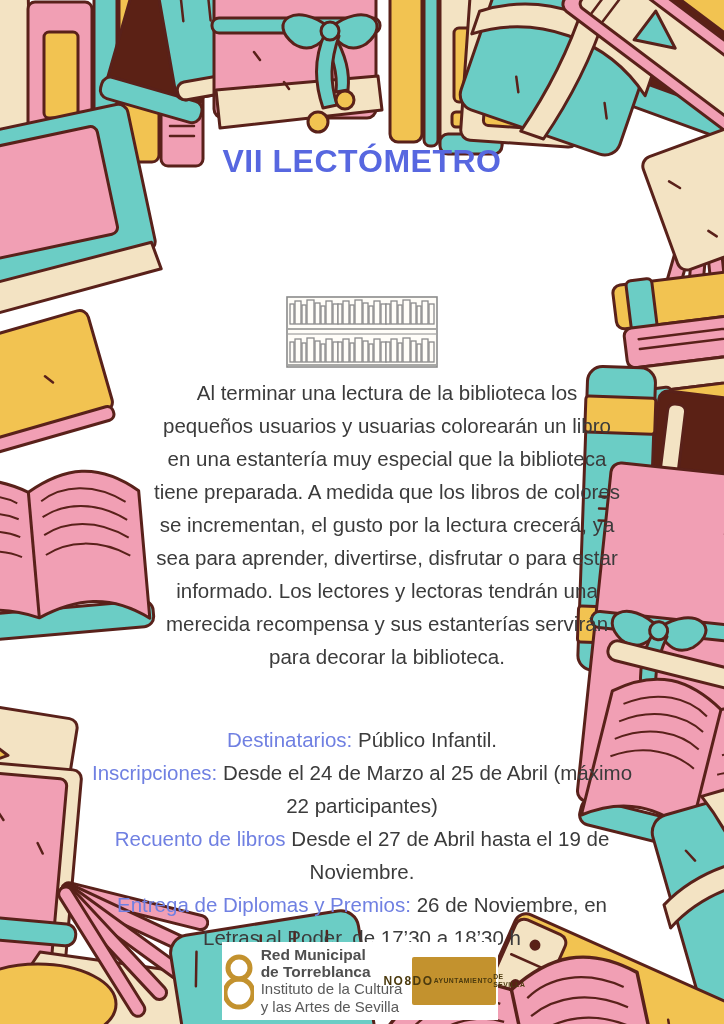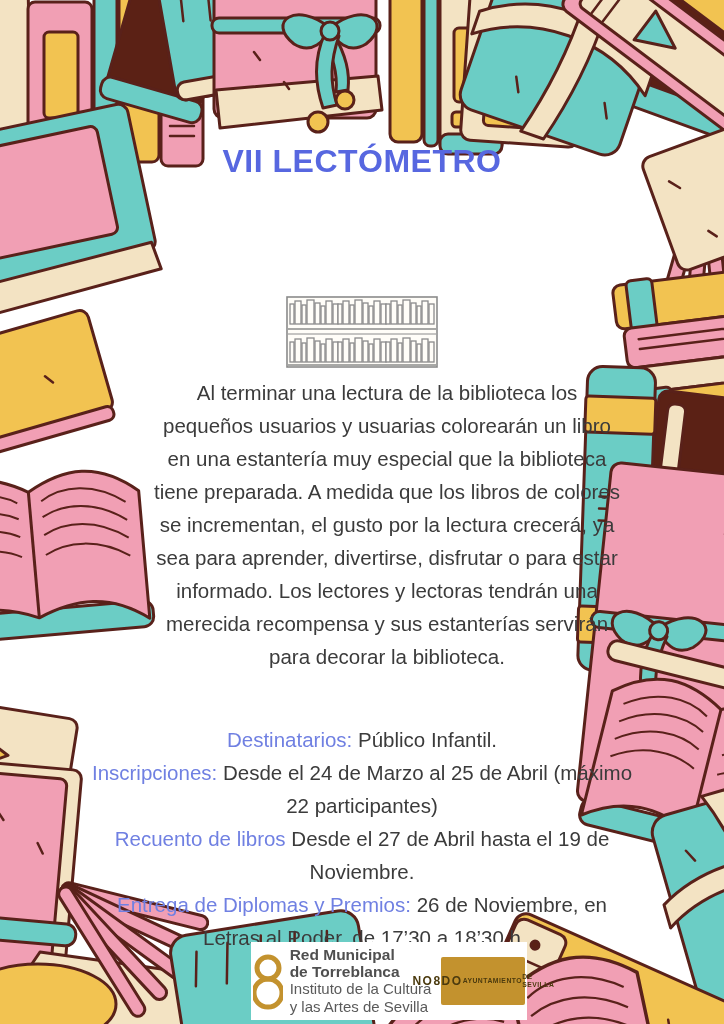--- a/index.html
+++ b/index.html
@@ -16,21 +16,21 @@
   .subtitle{position:absolute;top:203px;left:0;width:100%;font-size:31px;color:#5A6AE4;
             text-decoration:underline;text-decoration-thickness:2px;text-underline-offset:5px;}
   .tagline{position:absolute;top:255px;left:0;width:100%;font-size:30px;color:#5A6AE4;}
   .shelf-wrap{position:absolute;top:296px;left:0;width:100%;}
   .paragraph{position:absolute;top:376px;left:50%;transform:translateX(-50%);width:474px;
              font-size:20.5px;line-height:33px;color:#3B3B3B;margin-left:25px;}
   .details{position:absolute;top:683px;left:50%;transform:translateX(-50%);width:548px;
            font-size:20.5px;line-height:33px;color:#3B3B3B;margin-top:40px;}
   .detail-label{color:#7080E2;}
   .footer-strip{position:absolute;left:222px;top:942px;width:276px;height:78px;background:#ffffff;
-                z-index:2;display:flex;align-items:center;justify-content:center;gap:10px;margin-left:29px;}
+                z-index:2;display:flex;align-items:center;justify-content:center;gap:10px;}
   .lib-logo{display:flex;align-items:center;gap:7px;}
   .lib-text{text-align:left;color:#4F4F4F;}
   .lib-bold{font-size:15.5px;font-weight:bold;line-height:1.1;}
   .lib-small{font-size:15px;line-height:1.2;color:#5a5a5a;}
   .nosdo{width:84px;height:48px;background:#C3922E;color:#4B3A0E;display:flex;flex-direction:row;
          align-items:center;justify-content:center;border-radius:2px;}
   .nosdo-motto{font-size:12px;font-weight:bold;letter-spacing:1.5px;line-height:1.2;}
   .nosdo-line{font-size:6.8px;font-weight:bold;letter-spacing:.5px;line-height:1.25;}
 </style>
 </head>

